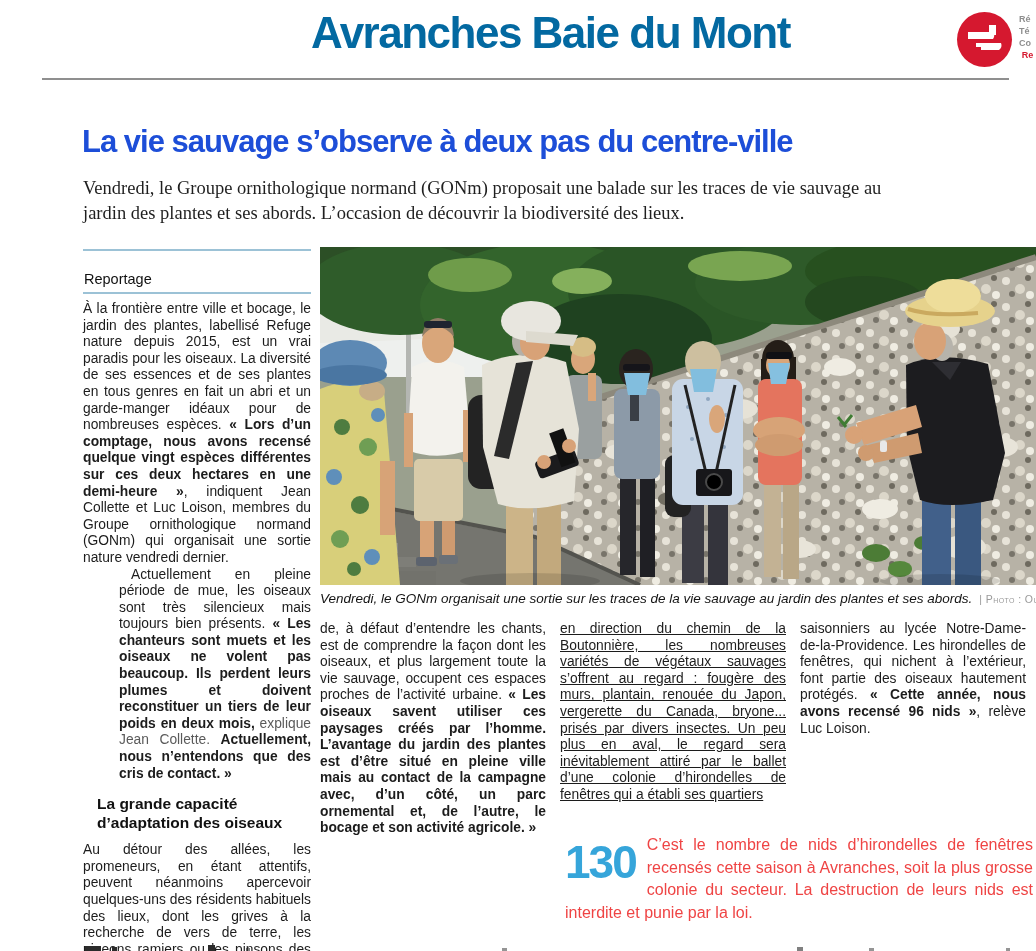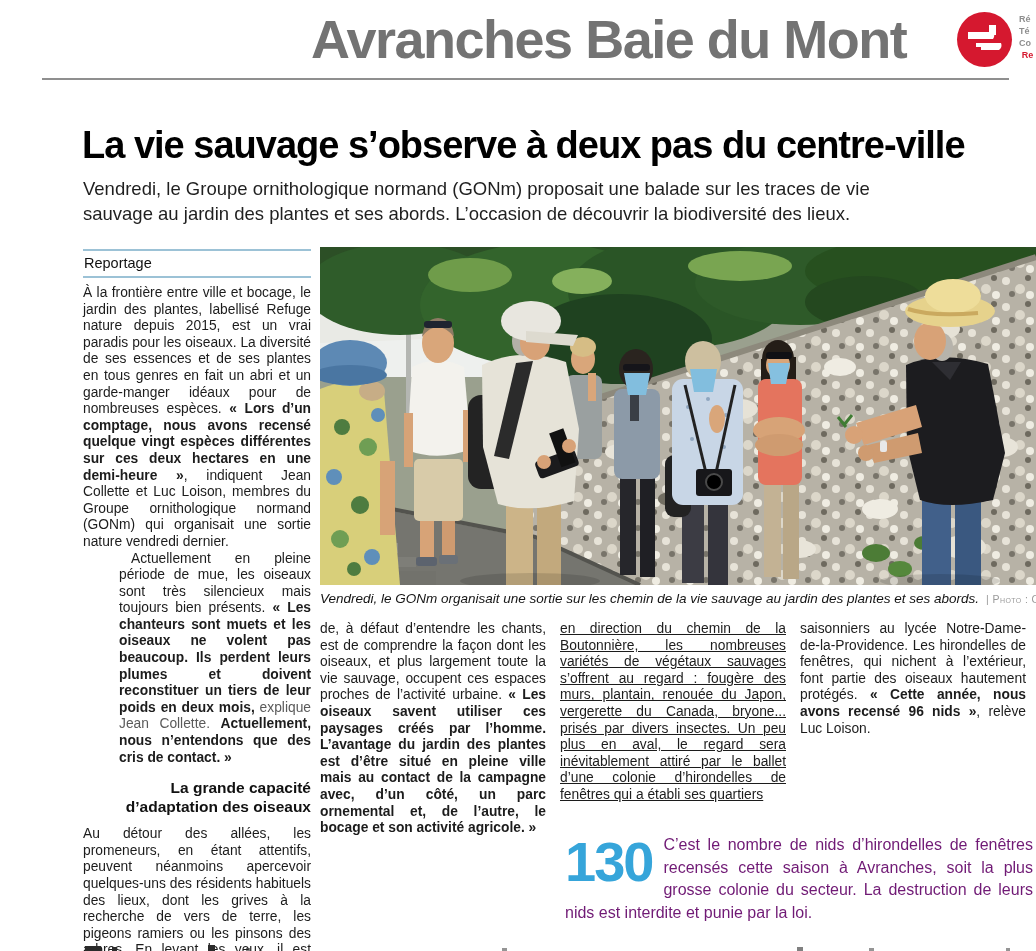--- a/index.html
+++ b/index.html
@@ -1,60 +1,60 @@
 <!DOCTYPE html>
 <html><head>
 <meta charset="utf-8">
 <style>
   html,body{margin:0;padding:0;background:#fff;}
   .page{position:relative;width:1036px;height:951px;background:#ffffff;overflow:hidden;
         font-family:"Liberation Sans",sans-serif;color:#1b1b1b;}
 
   
-  .masthead-title{position:absolute;left:311px;top:8px;font-size:54px;font-weight:bold;
-        color:#737373;letter-spacing:-1.5px;white-space:nowrap;}
+  .masthead-title{position:absolute;left:311px;top:8px;font-size:44px;font-weight:bold;
+        color:#0369a1;letter-spacing:-1.5px;white-space:nowrap;}
   .of-logo{position:absolute;left:956px;top:11px;width:57px;height:57px;}
   .edge-text{position:absolute;left:1019px;top:13px;width:17px;height:52px;overflow:hidden;
         font-size:9px;line-height:12px;color:#8e8e8e;font-weight:bold;}
   .edge-text .red{color:#d5182f;text-align:center;}
   .header-rule{position:absolute;left:42px;top:78px;width:967px;height:2px;background:#8f8f8f;}
 
   
-  .headline{position:absolute;left:82px;top:124px;width:950px;font-size:38px;font-weight:bold;
-        letter-spacing:-1px;color:#000000;white-space:nowrap;}
-  .lede{position:absolute;left:83px;top:176px;width:828px;font-size:18.5px;line-height:25px;color:#1f1f1f;}
+  .headline{position:absolute;left:82px;top:124px;width:950px;font-size:31px;font-weight:bold;
+        letter-spacing:-1px;color:#1d4ed8;white-space:nowrap;}
+  .lede{position:absolute;left:83px;top:176px;width:828px;font-size:18.5px;line-height:25px;color:#1f1f1f;font-family:Liberation Serif, serif;}
 
   
   .left-col{position:absolute;left:83px;top:249px;width:228px;}
   .kicker{border-top:2px solid #9cc2d6;border-bottom:2px solid #9cc2d6;font-size:14.5px;
-        padding:4px 1px 5px;color:#101010;margin-bottom:7px;}
+        padding:20px 1px 5px;color:#101010;margin-bottom:7px;}
   .body-text{font-size:13.8px;line-height:16.6px;text-align:justify;color:#1c1c1c;}
   .body-text p{margin:0;}
   .body-text p.indent{text-indent:12px;margin-left:36px;}
   .q{font-weight:bold;}
   .attrib{color:#5a5a5a;}
   .subhead{font-weight:bold;font-size:15.5px;line-height:19px;margin:12px 0 10px;padding-left:14px;
-        text-align:right;color:#111;}
+        text-align:left;color:#111;}
   .col{position:absolute;top:621px;width:226px;}
   .col2{left:320px;} .col3{left:560px;text-decoration:underline;} .col4{left:800px;}
   .event{margin-top:15px;}
 
   
   .photo{position:absolute;left:320px;top:247px;width:716px;height:338px;background:#9aa08e;overflow:hidden;}
   .photo svg{display:block;}
   .caption-row{position:absolute;left:320px;top:591px;width:716px;font-size:13.5px;font-style:italic;
         color:#141414;white-space:nowrap;}
   .credit{font-style:normal;font-variant:small-caps;font-size:10.5px;color:#9a9a9a;letter-spacing:.4px;
         padding-left:7px;}
 
   
   .stat{position:absolute;left:565px;top:834px;width:468px;}
-  .stat-number{float:left;font-size:56px;font-weight:bold;color:#36a5da;line-height:46px;
+  .stat-number{float:left;font-size:46px;font-weight:bold;color:#36a5da;line-height:46px;
         margin:5px 11px 0 0;letter-spacing:-2px;}
-  .stat-text{font-size:16px;line-height:22.5px;text-align:justify;color:#701a75;}
+  .stat-text{font-size:16px;line-height:22.5px;text-align:justify;color:#ef4444;}
 
   
   .frag{position:absolute;background:#2b2b2b;bottom:0;}
 </style>
 </head>
 <body>
 
 <div class="page">
 
   <div class="masthead-title">Avranches Baie du Mont</div>
@@ -255,21 +255,21 @@
         <ellipse cx="610" cy="94" rx="16" ry="19" fill="#d8a277"></ellipse>
         <ellipse cx="630" cy="64" rx="45" ry="16" fill="#e6d28c"></ellipse>
         <ellipse cx="633" cy="49" rx="28" ry="17" fill="#eedd9a"></ellipse>
         <path d="M588,62 Q612,70 658,66" fill="none" stroke="#caa95f" stroke-width="4"></path>
       </g>
       <ellipse cx="210" cy="334" rx="70" ry="8" fill="#000000" opacity="0.12"></ellipse>
       <ellipse cx="620" cy="334" rx="60" ry="7" fill="#000000" opacity="0.12"></ellipse>
     </svg>
   </div>
 
-  <div class="caption-row"><span>Vendredi, le GONm organisait une sortie sur les chemin de la vie sauvage au jardin des plantes et ses abords.</span><span class="credit">| Photo : Ouest-France</span></div>
+  <div class="caption-row"><span>Vendredi, le GONm organisait une sortie sur les traces de la vie sauvage au jardin des plantes et ses abords.</span><span class="credit">| Photo : Ouest-France</span></div>
 
   <div class="col col2 body-text">
     <p><span>de, à défaut d’entendre les chants, est de comprendre la façon dont les oiseaux, et plus largement toute la vie sauvage, occupent ces espaces proches de l’activité urbaine. </span><span class="q">« Les oiseaux savent utiliser ces paysages créés par l’homme. L’avantage du jardin des plantes est d’être situé en pleine ville mais au contact de la campagne avec, d’un côté, un parc ornemental et, de l’autre, le bocage et son activité agricole. »</span></p>
   </div>
   <div class="col col3 body-text">
     <p>en direction du chemin de la Boutonnière, les nombreuses variétés de végétaux sauvages s’offrent au regard : fougère des murs, plantain, renouée du Japon, vergerette du Canada, bryone... prisés par divers insectes. Un peu plus en aval, le regard sera inévitablement attiré par le ballet d’une colonie d’hirondelles de fenêtres qui a établi ses quartiers</p>
   </div>
   <div class="col col4 body-text">
     <p><span>saisonniers au lycée Notre-Dame-de-la-Providence. Les hirondelles de fenêtres, qui nichent à l’extérieur, font partie des oiseaux hautement protégés. </span><span class="q">« Cette année, nous avons recensé 96 nids »</span><span>, relève Luc Loison.</span></p>
   </div>

